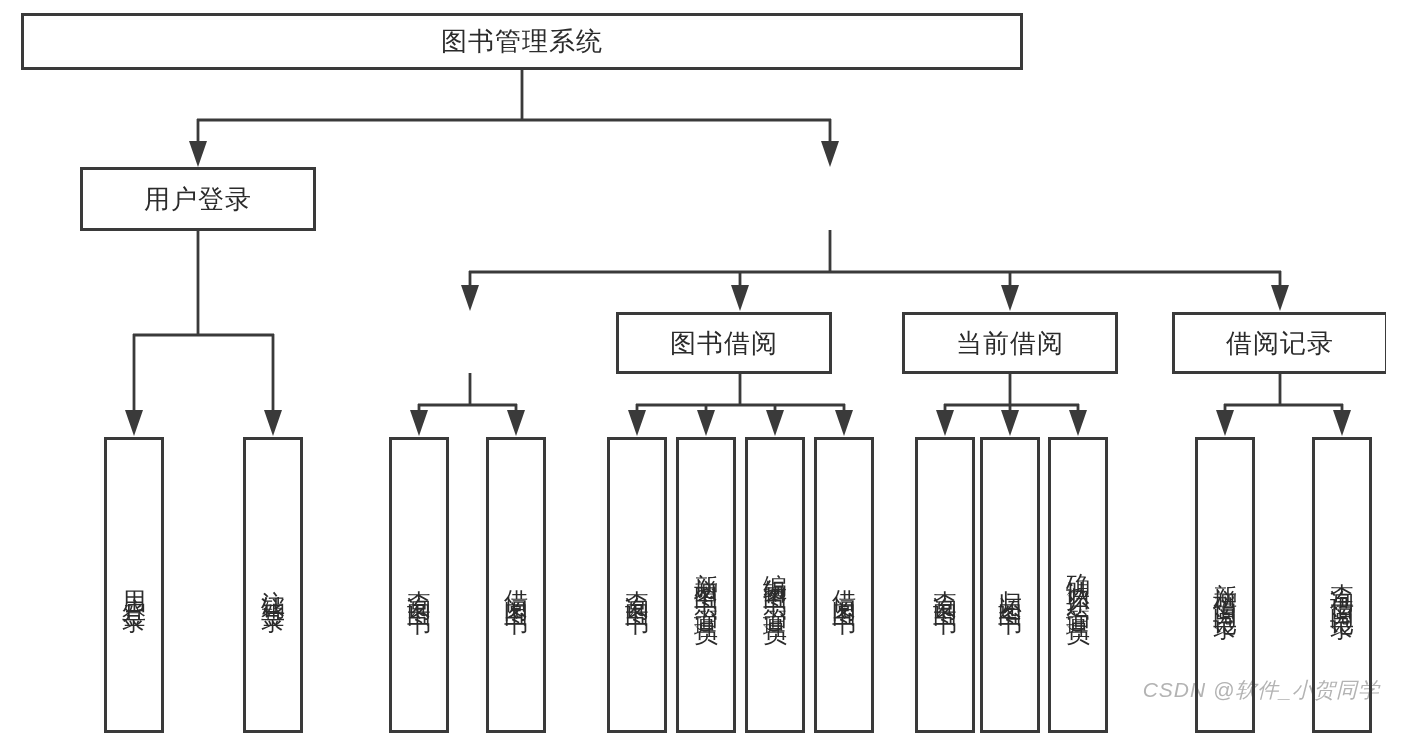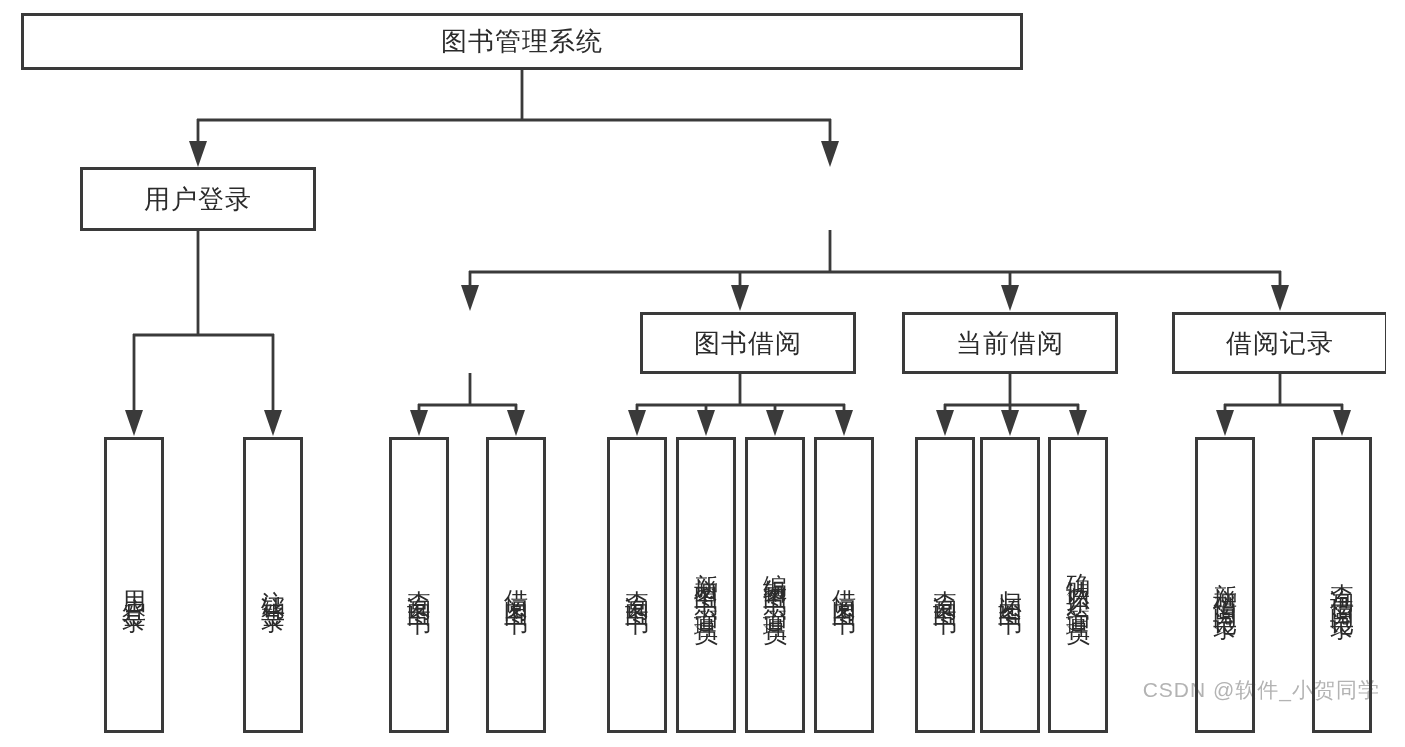--- a/index.html
+++ b/index.html
@@ -42,20 +42,21 @@
   .watermark {
     position:absolute;
     top:676px;
     right:6px;
     z-index:3;
     font-size:21px;
     letter-spacing:1px;
     color:#b3b3b3;
     mix-blend-mode:darken;
     white-space:nowrap;
+    font-style:italic;
   }
 </style>
 </head>
 <body>
 
 <div id="canvas">
 
   <svg class="connectors" width="1405" height="747" viewBox="0 0 1405 747">
 
     <line x1="522" y1="70" x2="522" y2="121"></line>
@@ -119,21 +120,21 @@
   </svg>
 
   <div class="hnode" style="left:21px;top:13px;width:1002px;height:57px">
     <span class="lbl">图书管理系统</span>
   </div>
 
   <div class="hnode" style="left:80px;top:167px;width:236px;height:64px">
     <span class="lbl">用户登录</span>
   </div>
 
-  <div class="hnode" style="left:640px;top:312px;width:216px;height:62px">
+  <div class="hnode" style="left:616px;top:312px;width:216px;height:62px">
     <span class="lbl">图书借阅</span>
   </div>
   <div class="hnode" style="left:902px;top:312px;width:216px;height:62px">
     <span class="lbl">当前借阅</span>
   </div>
   <div class="hnode" style="left:1172px;top:312px;width:216px;height:62px">
     <span class="lbl">借阅记录</span>
   </div>
 
   <div class="vnode" style="left:104px;top:437px;width:60px;height:296px">

